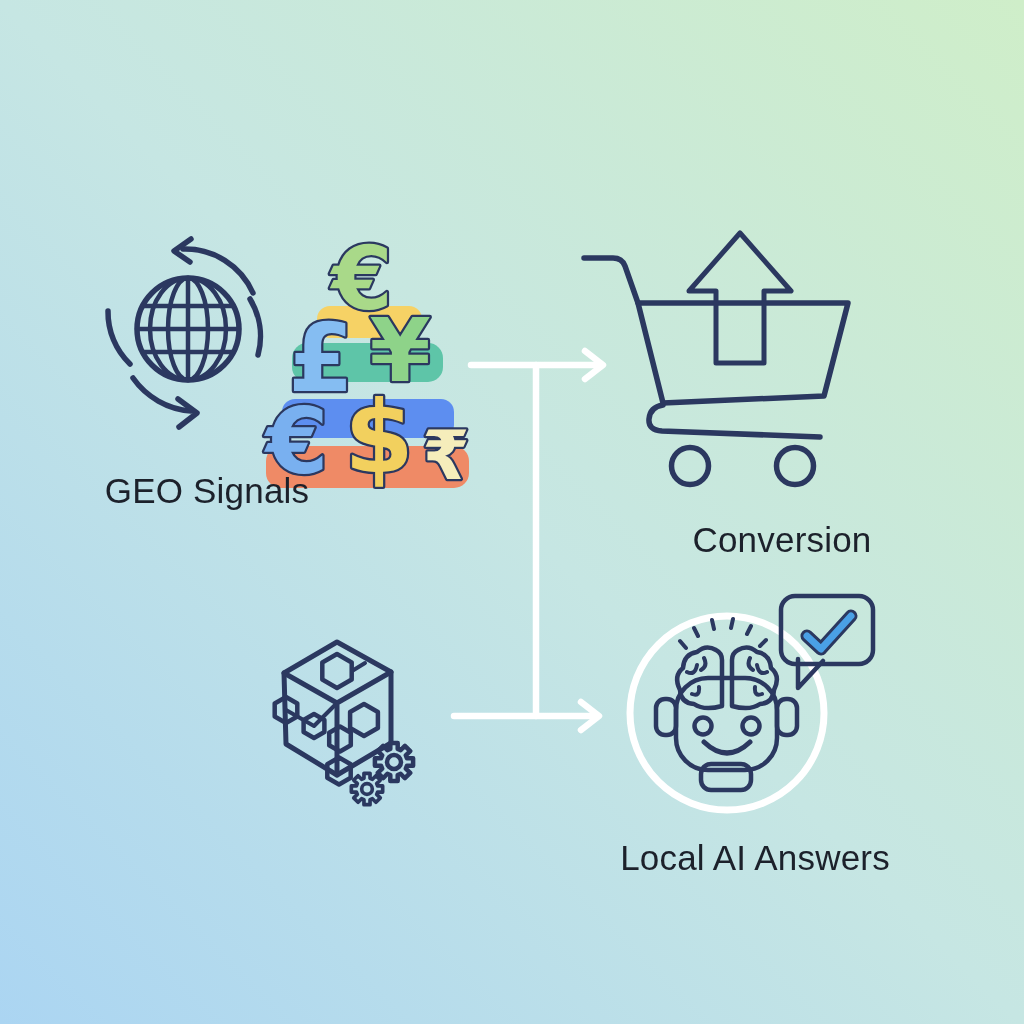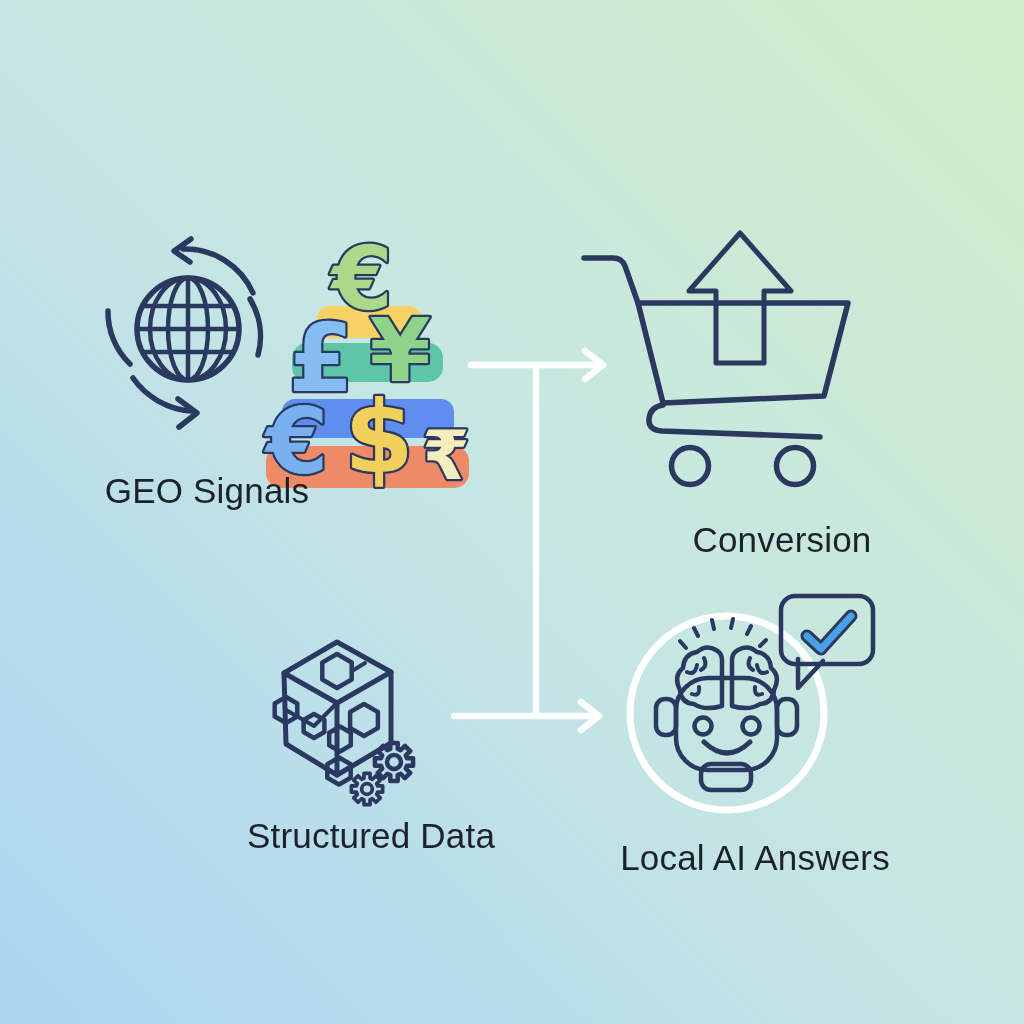--- a/index.html
+++ b/index.html
@@ -129,16 +129,15 @@
       <rect x="781" y="596" width="92" height="68" rx="14" class="nv w45" fill="#c5e9f8"></rect>
       <path class="nv w45" d="M 798,659 L 798,688 L 823,661" fill="#c5e9f8"></path>
       <path d="M 807,636 L 821,649 L 851,616" fill="none" stroke="#2b3860" stroke-width="13" stroke-linecap="round" stroke-linejoin="round"></path>
       <path d="M 807,636 L 821,649 L 851,616" fill="none" stroke-width="7" stroke-linecap="round" stroke-linejoin="round" stroke="#4aa0e6"></path>
     </g>
   </g>
 </svg>
 
 <div class="label" style="left:181px;top:471px;">GEO Signals</div>
 <div class="label" style="left:756px;top:520px;">Conversion</div>
-<div class="label" style="left:345px;top:816px;">Structured Data</div>
 <div class="label" style="left:729px;top:838px;">Local AI Answers</div>
 
 </div>
 
 </body></html>

